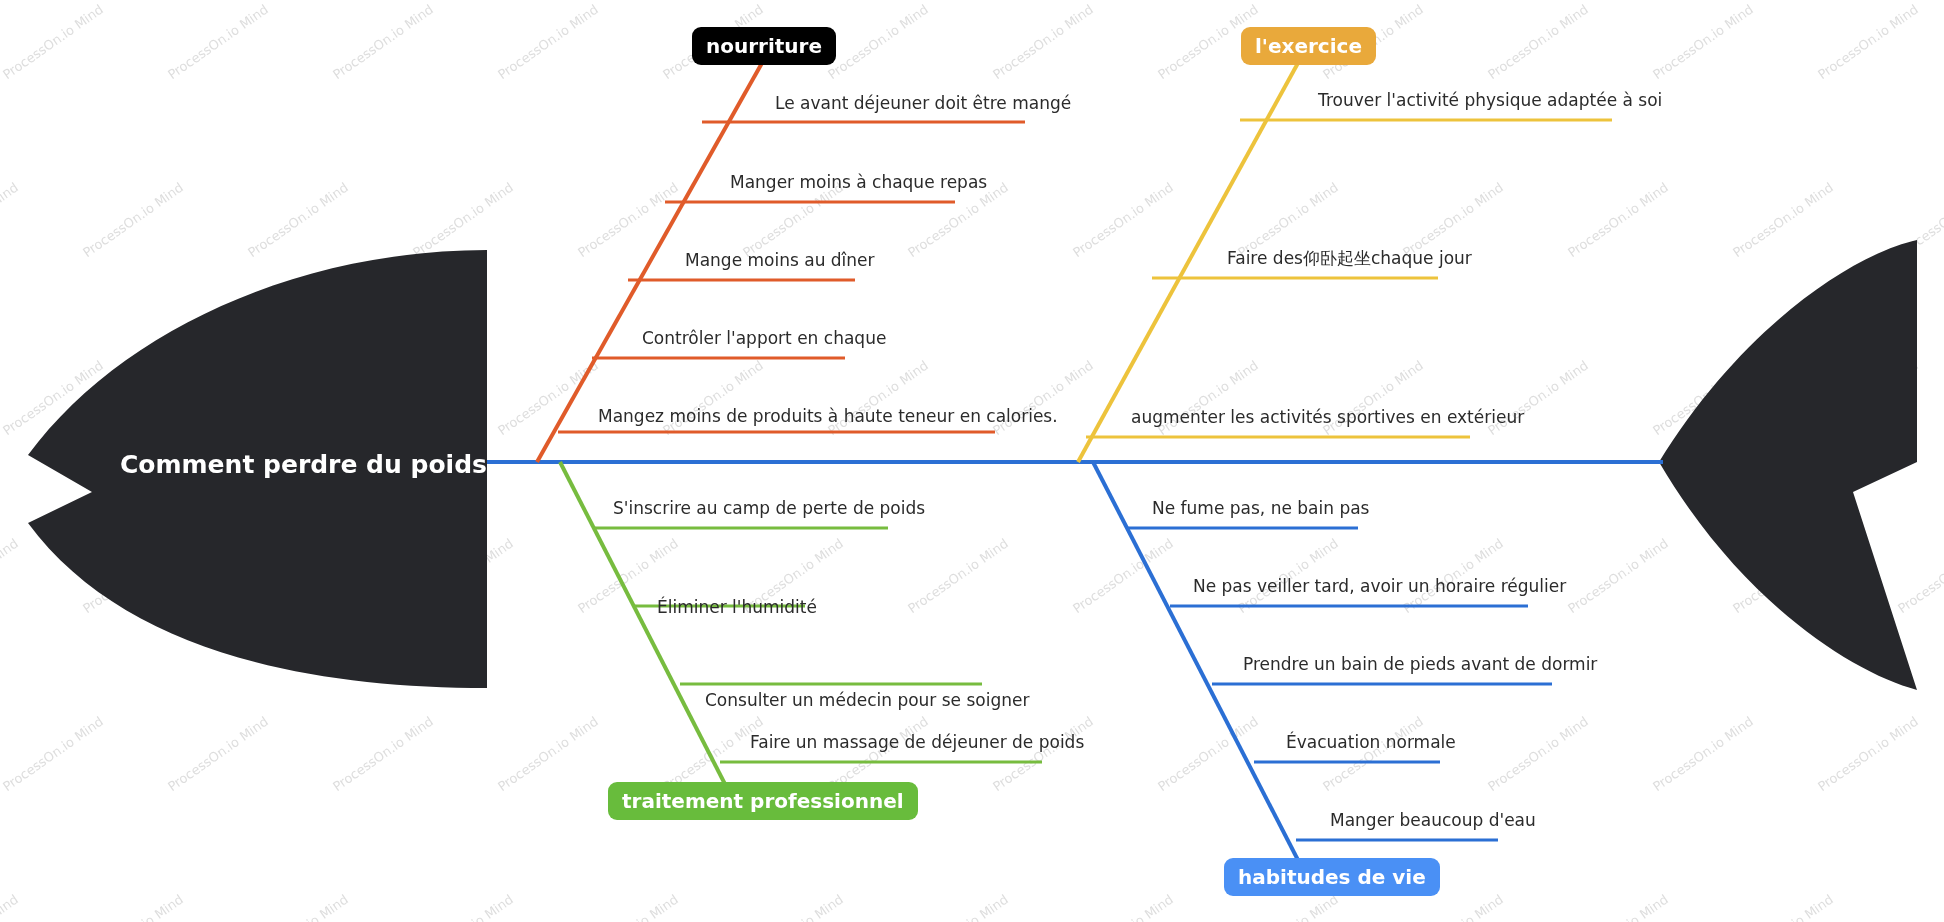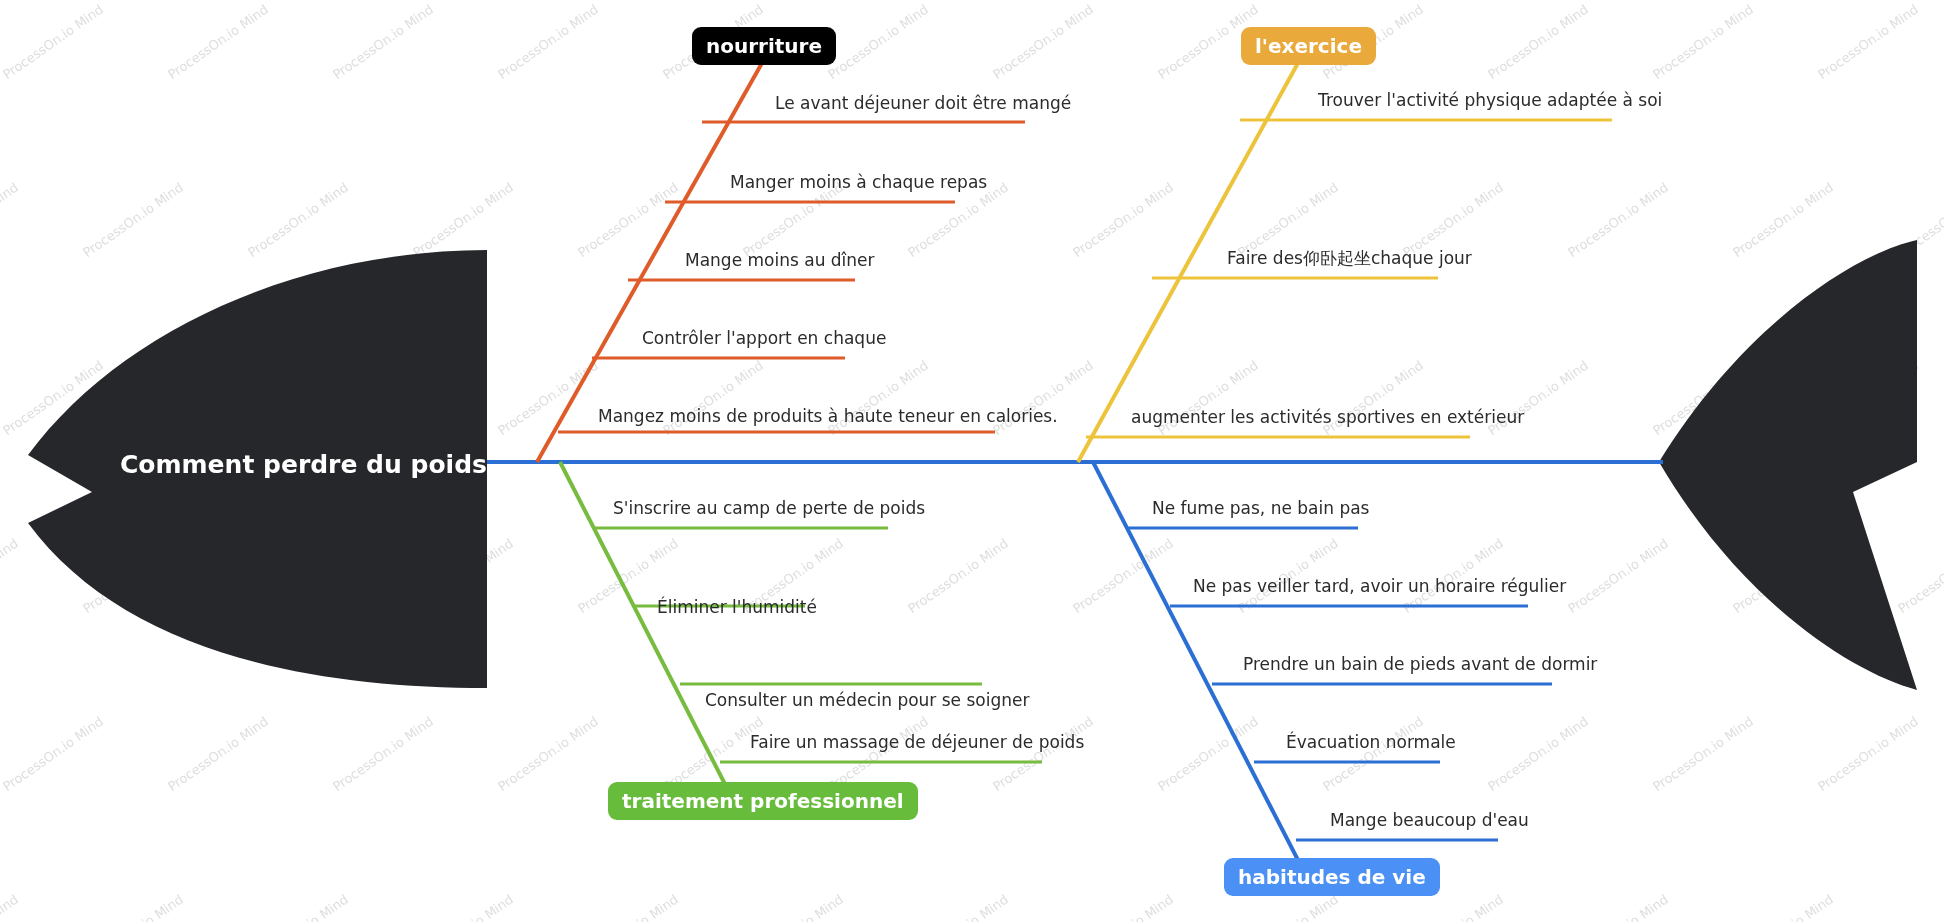--- a/index.html
+++ b/index.html
@@ -222,15 +222,15 @@
 
   <div class="bone-text" style="left:613px; top:500px;">S'inscrire au camp de perte de poids</div>
   <div class="bone-text" style="left:657px; top:599px;">Éliminer l'humidité</div>
   <div class="bone-text" style="left:705px; top:656px;margin-top:36px;">Consulter un médecin pour se soigner</div>
   <div class="bone-text" style="left:750px; top:734px;">Faire un massage de déjeuner de poids</div>
 
   <div class="bone-text" style="left:1152px; top:500px;">Ne fume pas, ne bain pas</div>
   <div class="bone-text" style="left:1193px; top:578px;">Ne pas veiller tard, avoir un horaire régulier</div>
   <div class="bone-text" style="left:1243px; top:656px;">Prendre un bain de pieds avant de dormir</div>
   <div class="bone-text" style="left:1286px; top:734px;">Évacuation normale</div>
-  <div class="bone-text" style="left:1330px; top:812px;">Mange beaucoup d'eau</div>
+  <div class="bone-text" style="left:1330px; top:812px;">Manger beaucoup d'eau</div>
 
 </div>
 
 </body></html>

